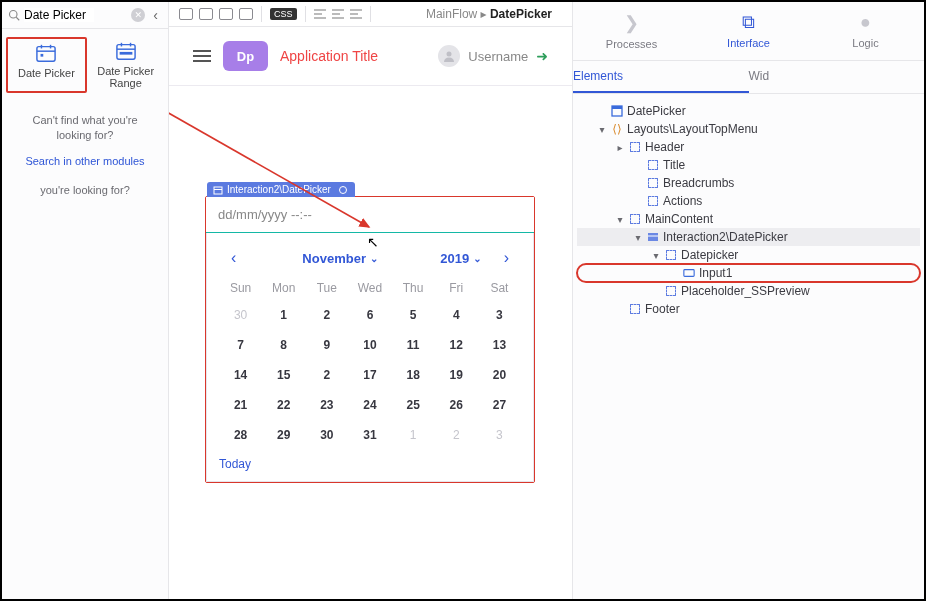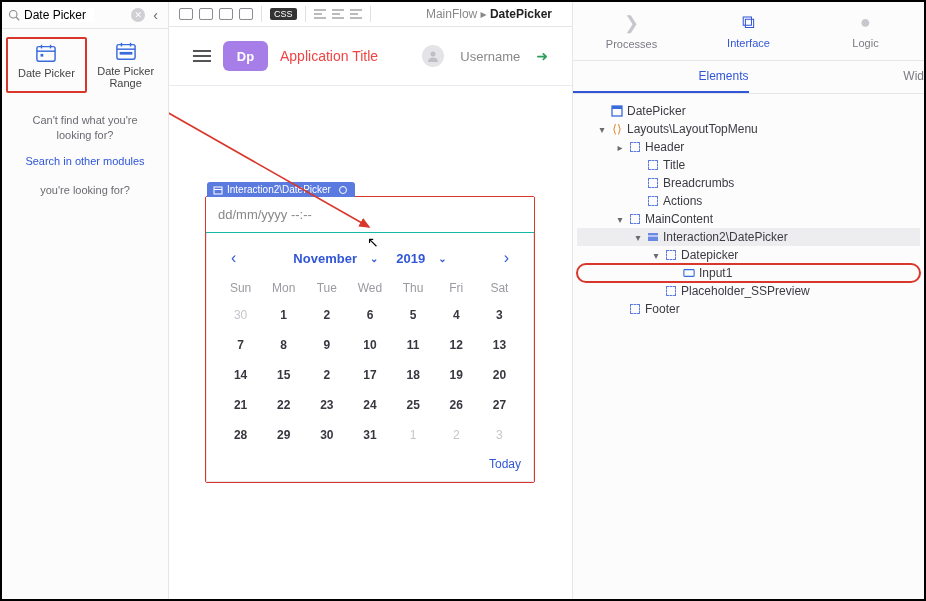--- a/index.html
+++ b/index.html
@@ -28,49 +28,49 @@
   .tb-sep { width: 1px; height: 16px; background: #e0e0e4; margin: 0 2px;}
   .css-chip { background: #333; color: #fff; font-size: 9px; padding: 1px 4px; border-radius: 2px;}
   .align-ico { width: 12px; height: 10px; display: inline-block; background: linear-gradient(#bbb,#bbb) 0 0/100% 2px no-repeat, linear-gradient(#bbb,#bbb) 0 4px/70% 2px no-repeat, linear-gradient(#bbb,#bbb) 0 8px/100% 2px no-repeat; }
   .bc { margin-left: auto; margin-right: 10px; font-size: 12px; color: #888;}
   .bc b { color: #222; font-weight: 600;}
   .app-header { display: flex; align-items: center; gap: 12px; padding: 14px 24px; border-bottom: 1px solid #eceaf0;}
   .ham { display:flex; flex-direction:column; gap:3px; cursor:pointer;}
   .ham span{width:18px;height:2px;background:#555;}
   .app-logo { width: 45px; height: 30px; border-radius: 6px; background: #a77ee8; color: #fff; display:flex; align-items:center; justify-content:center; font-size:13px; font-weight:600;}
   .app-title { font-size: 14px; color: #ef4444; }
-  .usr { margin-left: auto; display:flex; align-items:center; gap:16px; color:#888; font-size:13px;}
+  .usr { margin-left: auto; display:flex; align-items:center; gap:8px; color:#888; font-size:13px;}
   .usr-av { width:22px;height:22px;border-radius:50%;background:#e4e4e8;display:flex;align-items:center;justify-content:center;}
   .logout{color:#2e9e5b; font-size:14px;}
 
   .canvas-body { flex:1; position:relative; padding: 110px 26px 0 36px;}
   .widget-tag { position:absolute; left:38px; top:96px; background:#5b7ae0; color:#fff; font-size:10px; padding:2px 8px 2px 6px; border-radius:3px 3px 0 0; display:flex; align-items:center; gap:4px;}
   .widget-tag .dot{width:8px;height:8px;border-radius:50%;border:1px solid #fff; margin-left:4px;}
   .dp-box { border:1px solid #d9372c; border-radius:2px; background:#fff; padding:0; width: 330px;}
   .dp-input { width:100%; padding:10px 12px; border:none; border-bottom:1px solid #14b8a6; font-size:13px; color:#888; outline:none;}
   .cal { padding: 10px 12px 6px 12px; border:1px solid #e6e6ec; border-top:none;}
   .cal-hdr { display:flex; align-items:center; justify-content:space-between; padding:6px 8px 10px 8px;}
   .cal-nav { color:#3257d6; font-size:16px; cursor:pointer; padding:0 4px;}
-  .cal-sel { color:#3257d6; font-size:13px; font-weight:600; display:flex; align-items:center; gap:13px; cursor:pointer;}
+  .cal-sel { color:#3257d6; font-size:13px; font-weight:600; display:flex; align-items:center; gap:4px; cursor:pointer;margin-left:44px;}
   .cal-sel .chv{font-size:10px;}
   .cal-grid { display:grid; grid-template-columns: repeat(7,1fr); text-align:center; row-gap:10px; column-gap:4px; padding: 4px 2px;}
   .dow { font-size:12px; color:#9a9aa1;}
   .day { font-size:12px; color:#373740; cursor:pointer; padding:3px 0; font-weight:600;}
   .day.mute { color:#c5c5cc; font-weight:400;}
-  .today { text-align:right; color:#3257d6; font-size:12px; padding:8px 0 4px 0; cursor:pointer;}
+  .today { text-align:left; color:#3257d6; font-size:12px; padding:8px 0 4px 0; cursor:pointer;}
 
   
   .right { width: 352px; border-left:1px solid #e6e6e9; display:flex; flex-direction:column; background:#fcfcfd;}
   .r-tabs1 { display:flex; border-bottom:1px solid #e6e6e9;}
   .r-tab1 { flex:1; display:flex; flex-direction:column; align-items:center; gap:4px; padding:10px 4px; font-size:11px; color:#7a7a82; cursor:pointer;}
   .r-tab1.act { color:#3257d6; }
   .r-tab1.act .tico{color:#3257d6;}
   .tico{font-size:18px; color:#c7c7ce;}
   .r-tabs2 { display:flex; border-bottom:1px solid #e6e6e9;}
-  .r-tab2 { flex:1; text-align:right; padding:8px 0; font-size:12px; color:#7a7a82; cursor:pointer; border-bottom:2px solid transparent;}
+  .r-tab2 { flex:1; text-align:left; padding:8px 0; font-size:12px; color:#7a7a82; cursor:pointer; border-bottom:2px solid transparent;}
   .r-tab2.act { color:#3257d6; border-bottom-color:#3257d6;}
   .tree { padding:8px 4px; font-size:12px; color:#3b3b42; overflow:auto; position:relative;}
   .t-row { display:flex; align-items:center; gap:4px; padding:2px 4px; white-space:nowrap; cursor:pointer;}
   .t-row.sel { background:#ededf0;}
   .t-row.hl { outline:2px solid #d9372c; outline-offset:-1px;border-radius:9px;}
   .tw{display:inline-block;width:10px;text-align:center;color:#6a6a70;font-size:10px;}
   .ind{display:inline-block;}
   .ic-sm{width:12px;height:12px;display:inline-flex;align-items:center;justify-content:center;}
   .dash-box{width:10px;height:10px;border:1px dashed #5b7ae0;border-radius:1px;display:inline-block;}
 

